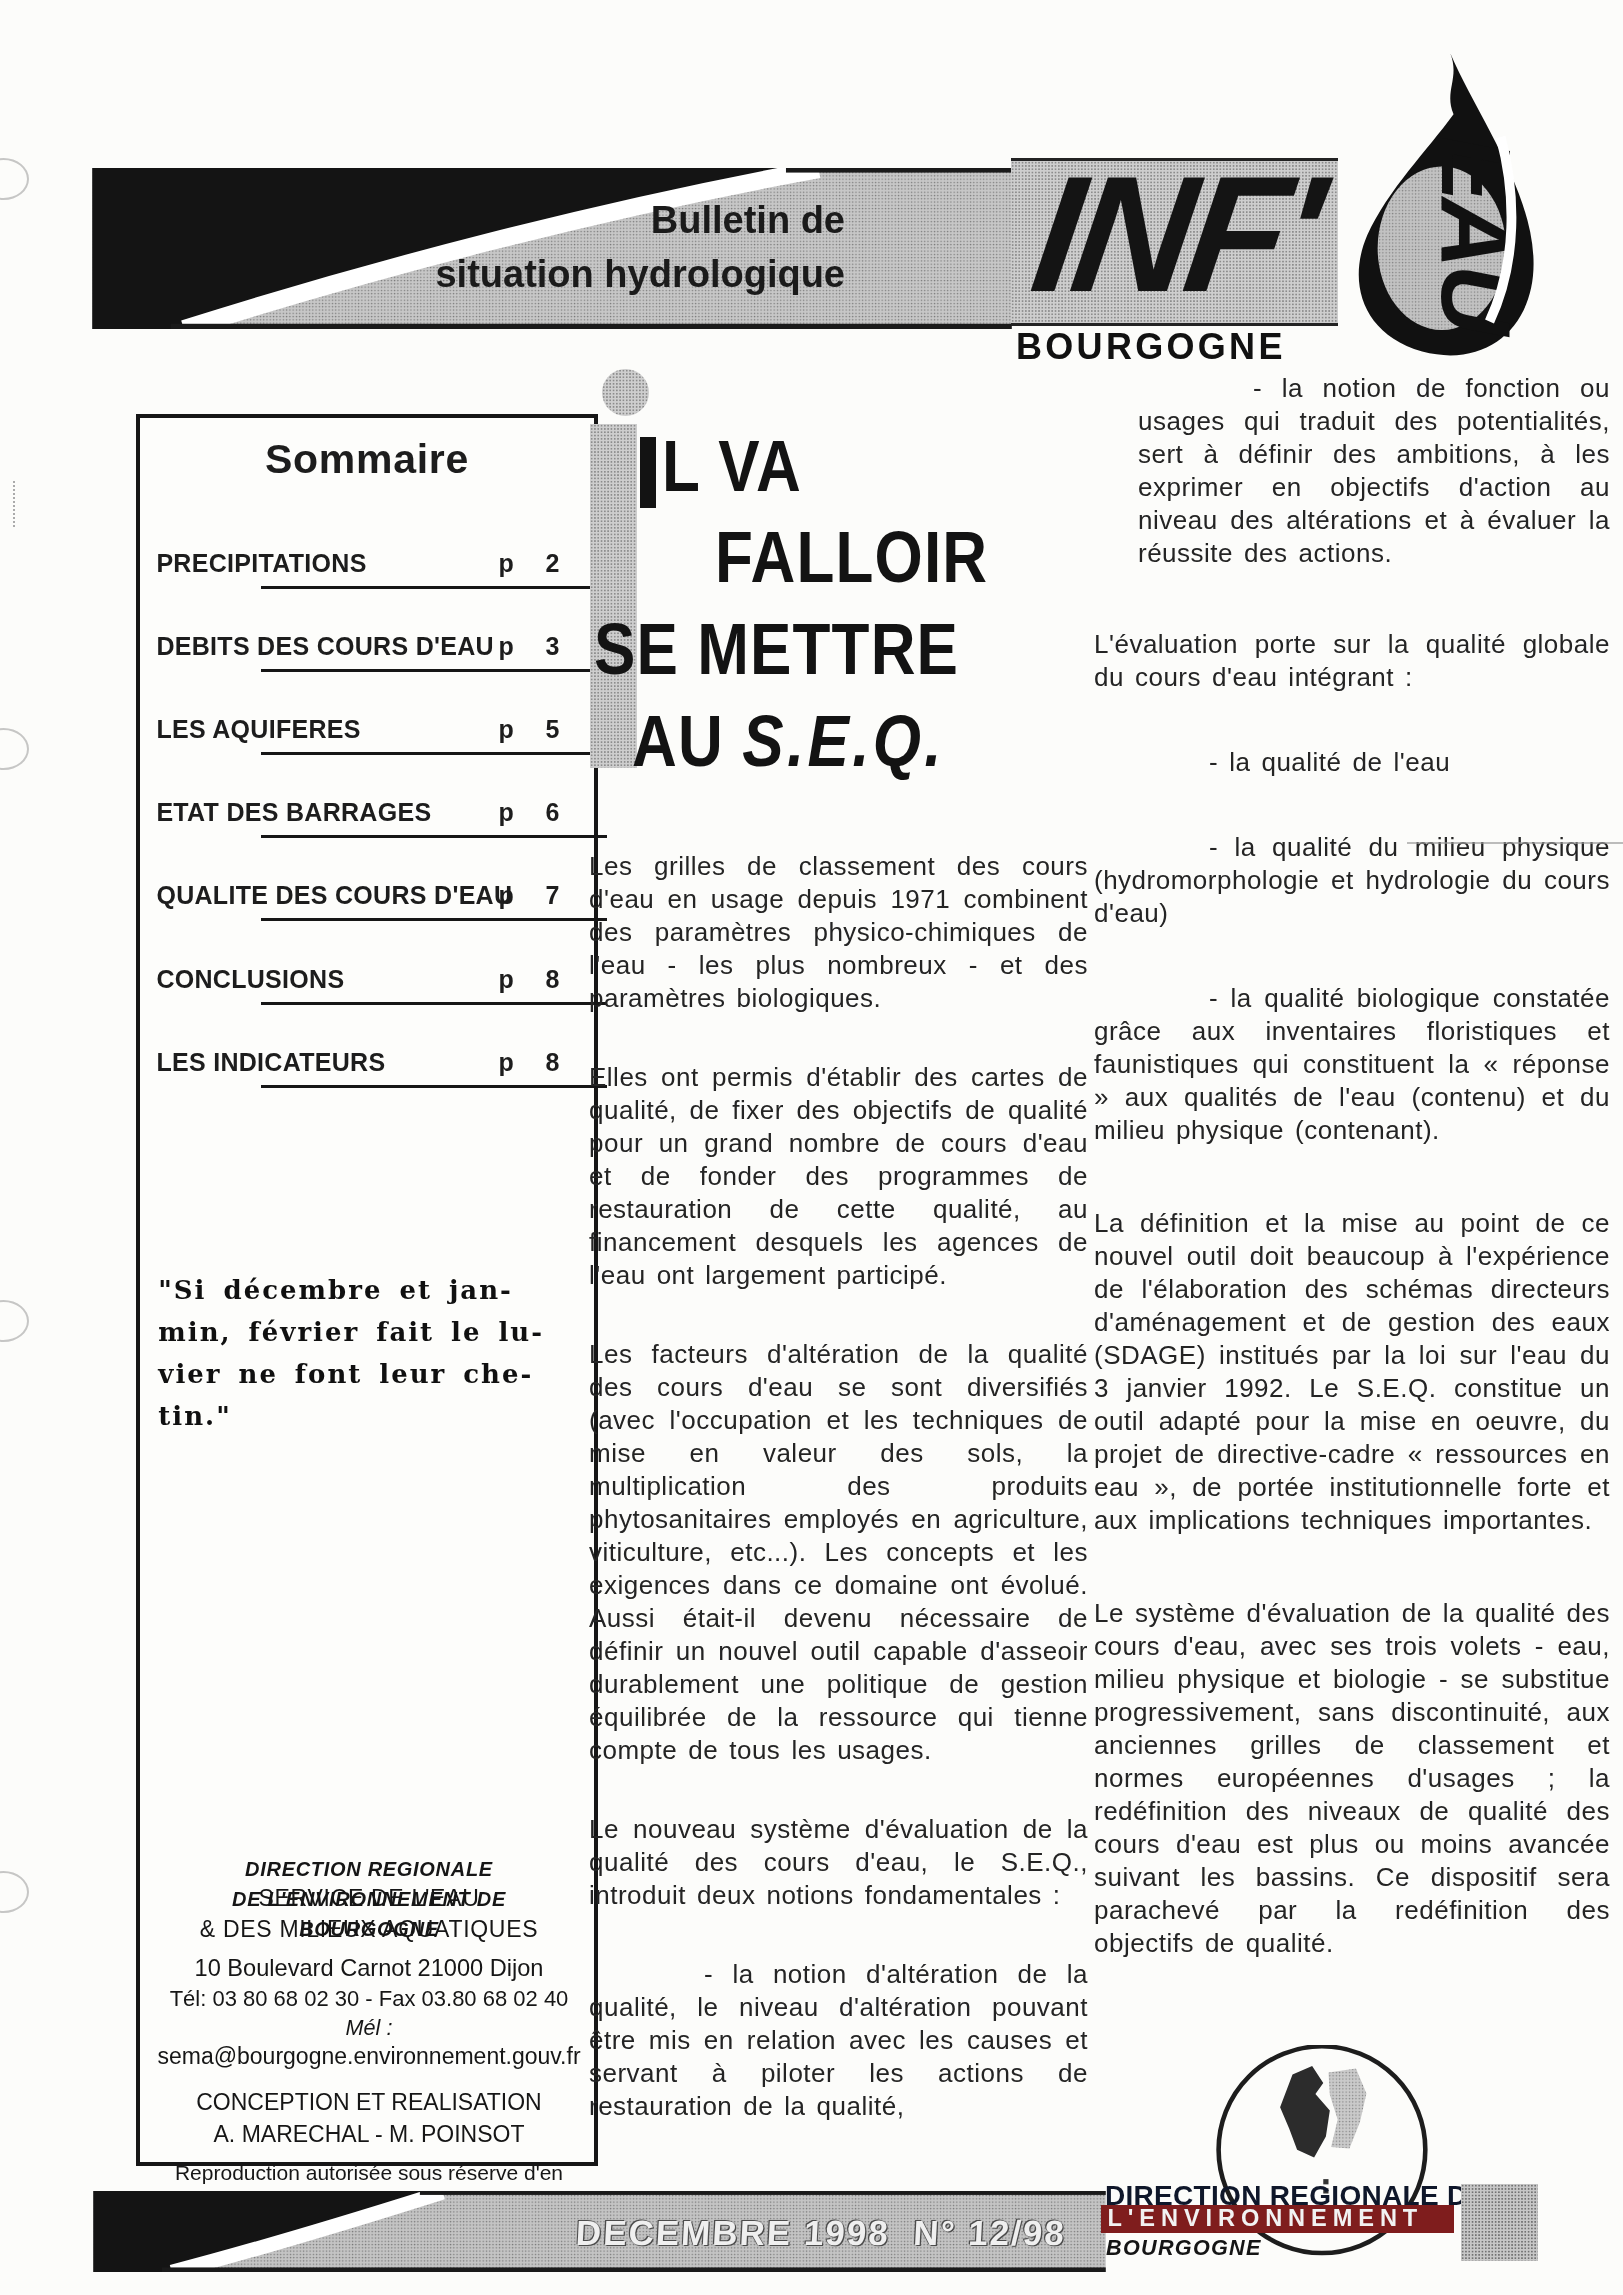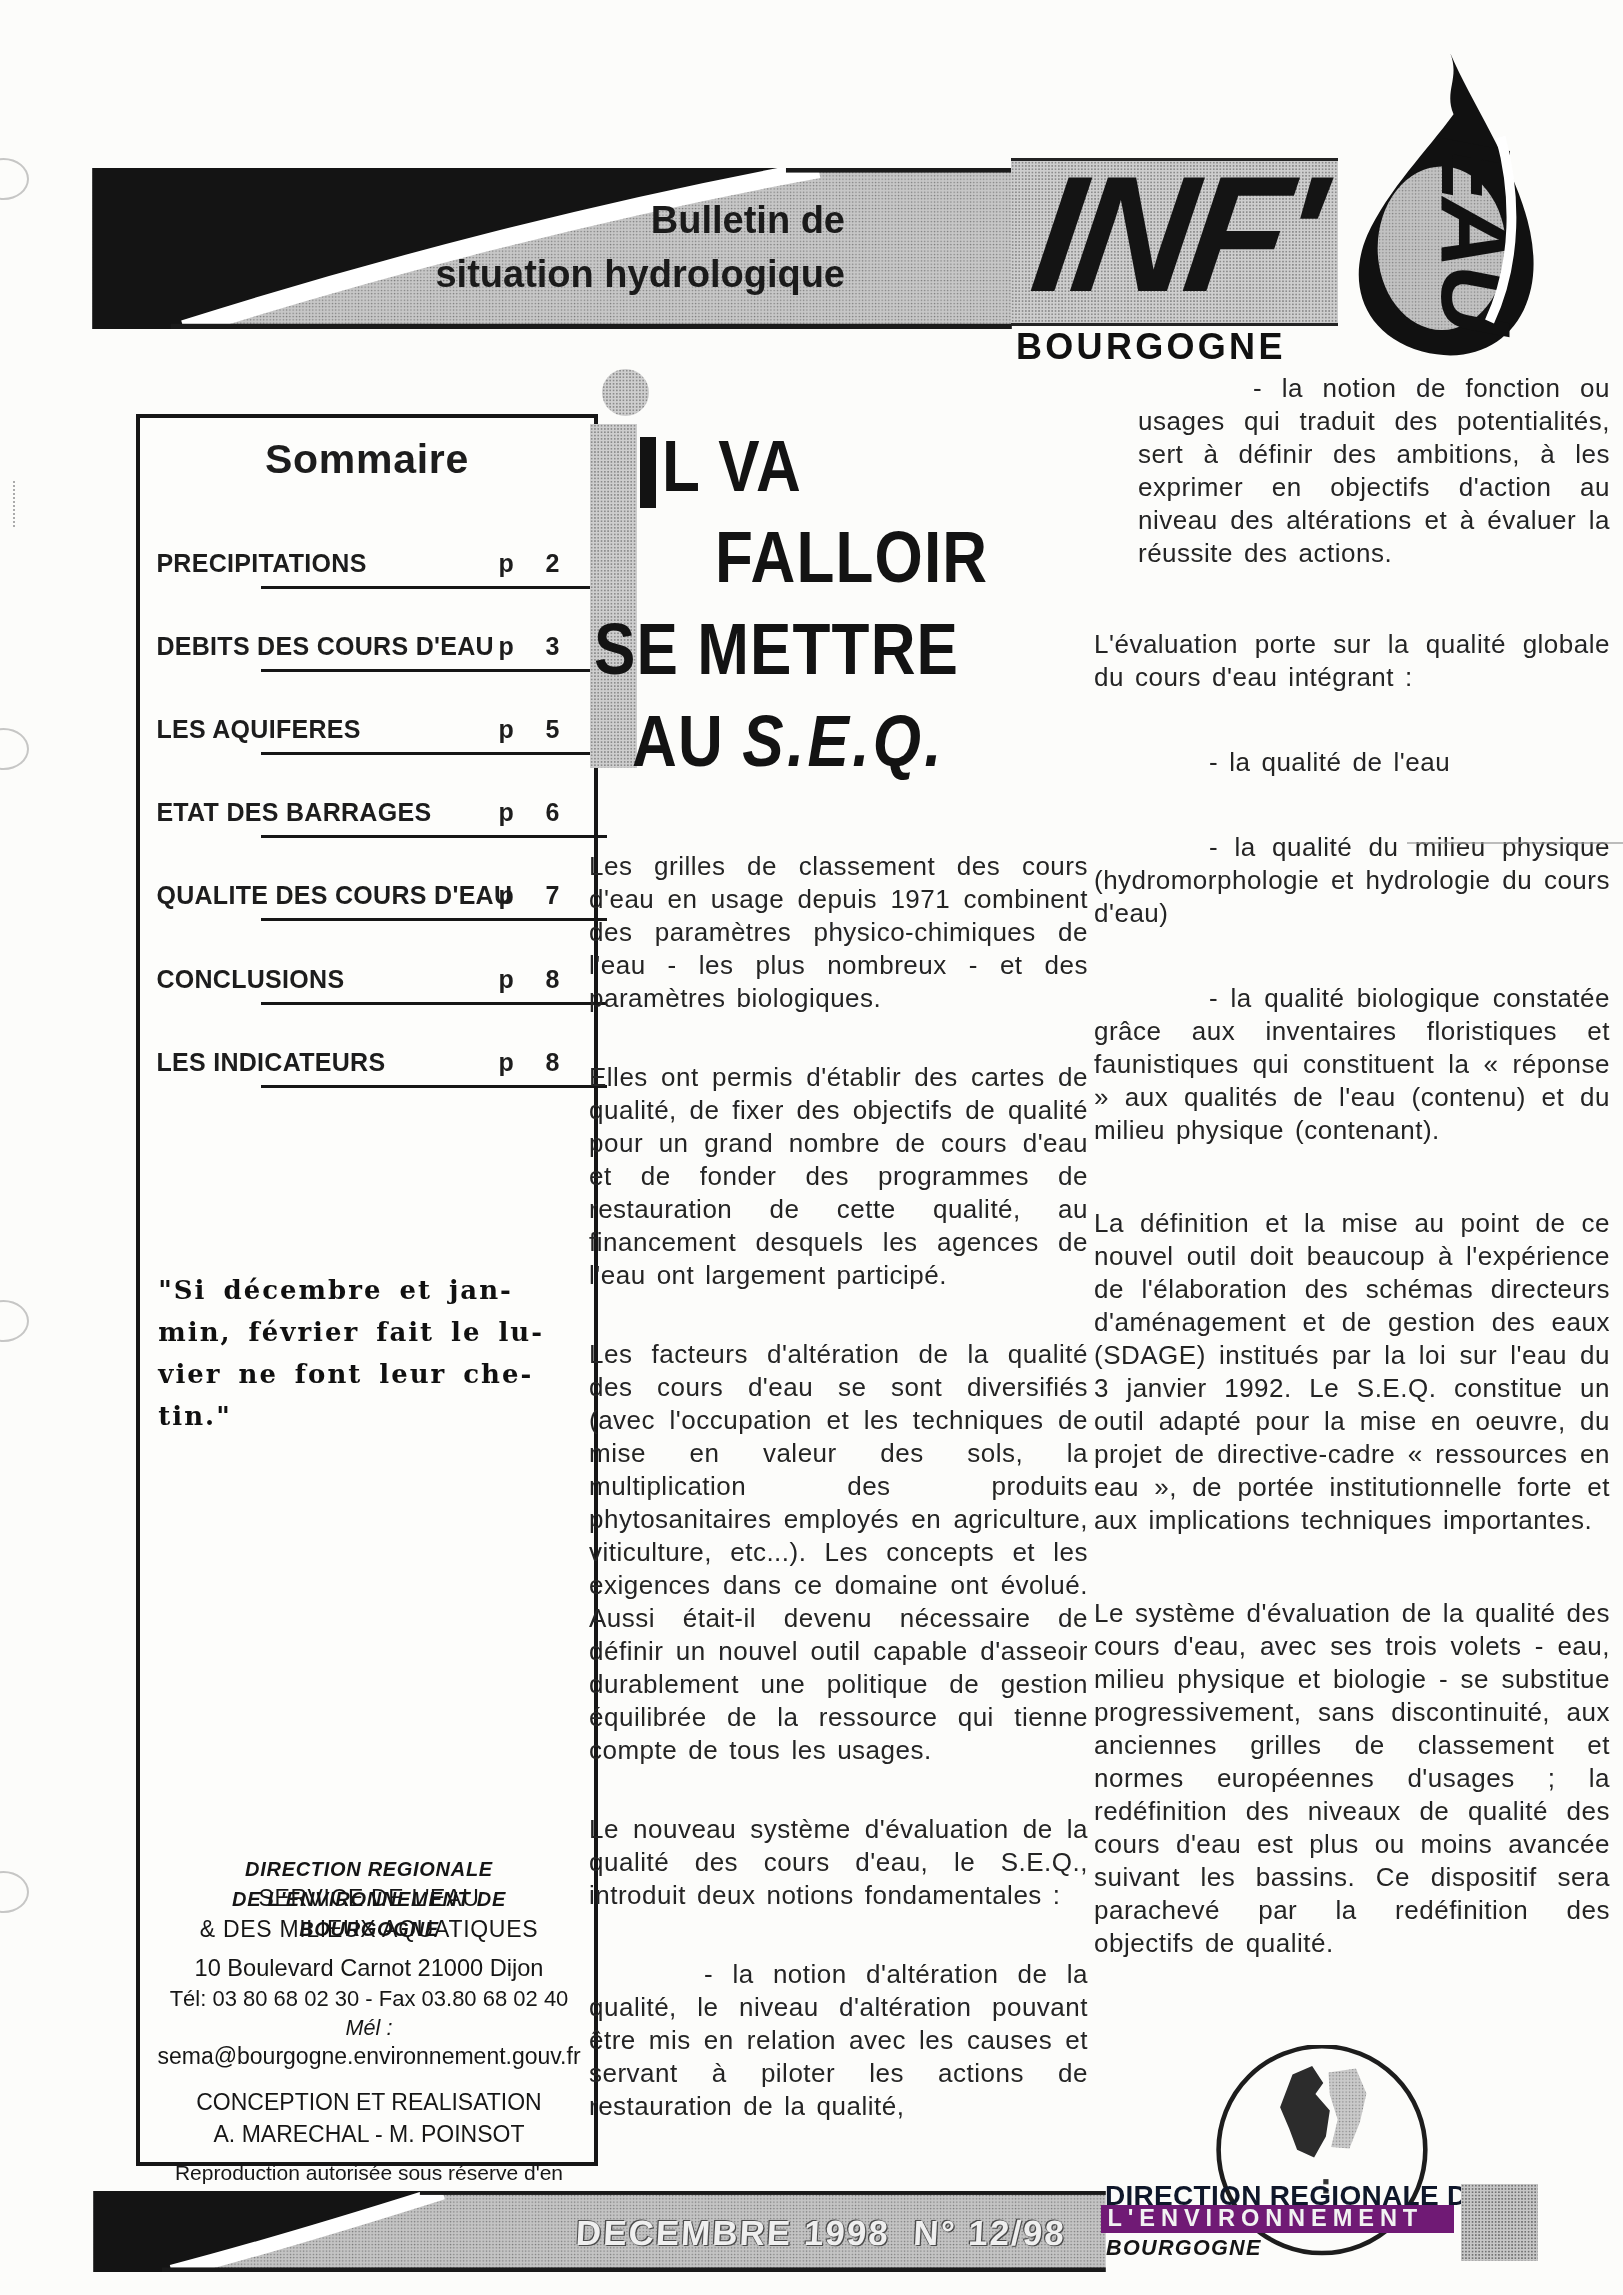--- a/index.html
+++ b/index.html
@@ -213,20 +213,20 @@
         <circle cx="2" cy="2" r="1.1" fill="#3a3a3a" opacity=".5"></circle>
       </pattern>
     </defs>
     <circle cx="350" cy="160" r="158" fill="none" stroke="#1d1d1d" stroke-width="7"></circle>
     <path d="M305,45 L335,32 L352,58 L340,75 L362,100 L356,140 L338,172 L312,160 L300,128 L286,95 Z" fill="#2c2c2c"></path>
     <path d="M360,42 L402,36 L418,74 L408,118 L392,158 L364,156 L374,114 L362,76 Z" fill="url(#dots4)"></path>
     <rect x="352" y="205" width="8" height="8" fill="#333"></rect>
     <rect x="352" y="219" width="8" height="8" fill="#333"></rect>
   </svg>
   <div class="abs" style="left:1105px;top:2180px;font-size:28px;font-weight:bold;color:#0f172a;letter-spacing:0.3px;">DIRECTION REGIONALE DE</div>
-  <div class="abs" style="left:1101px;top:2205px;width:353px;height:27.5px;background:#701a75;">
+  <div class="abs" style="left:1101px;top:2205px;width:353px;height:27.5px;background:#7f1d1d;">
     <div style="color:#f2f2f2;font-size:23.6px;font-weight:bold;letter-spacing:5.9px;line-height:27.5px;padding-left:6.5px;">L'ENVIRONNEMENT</div>
   </div>
   <div class="abs" style="left:1106px;top:2235px;font-size:21.6px;font-weight:bold;font-style:italic;letter-spacing:1.3px;color:#151515;">BOURGOGNE</div>
   <div class="abs ht" style="left:1461px;top:2184px;width:77px;height:77px;"></div>
 
 </div>
 
 
 </body></html>

